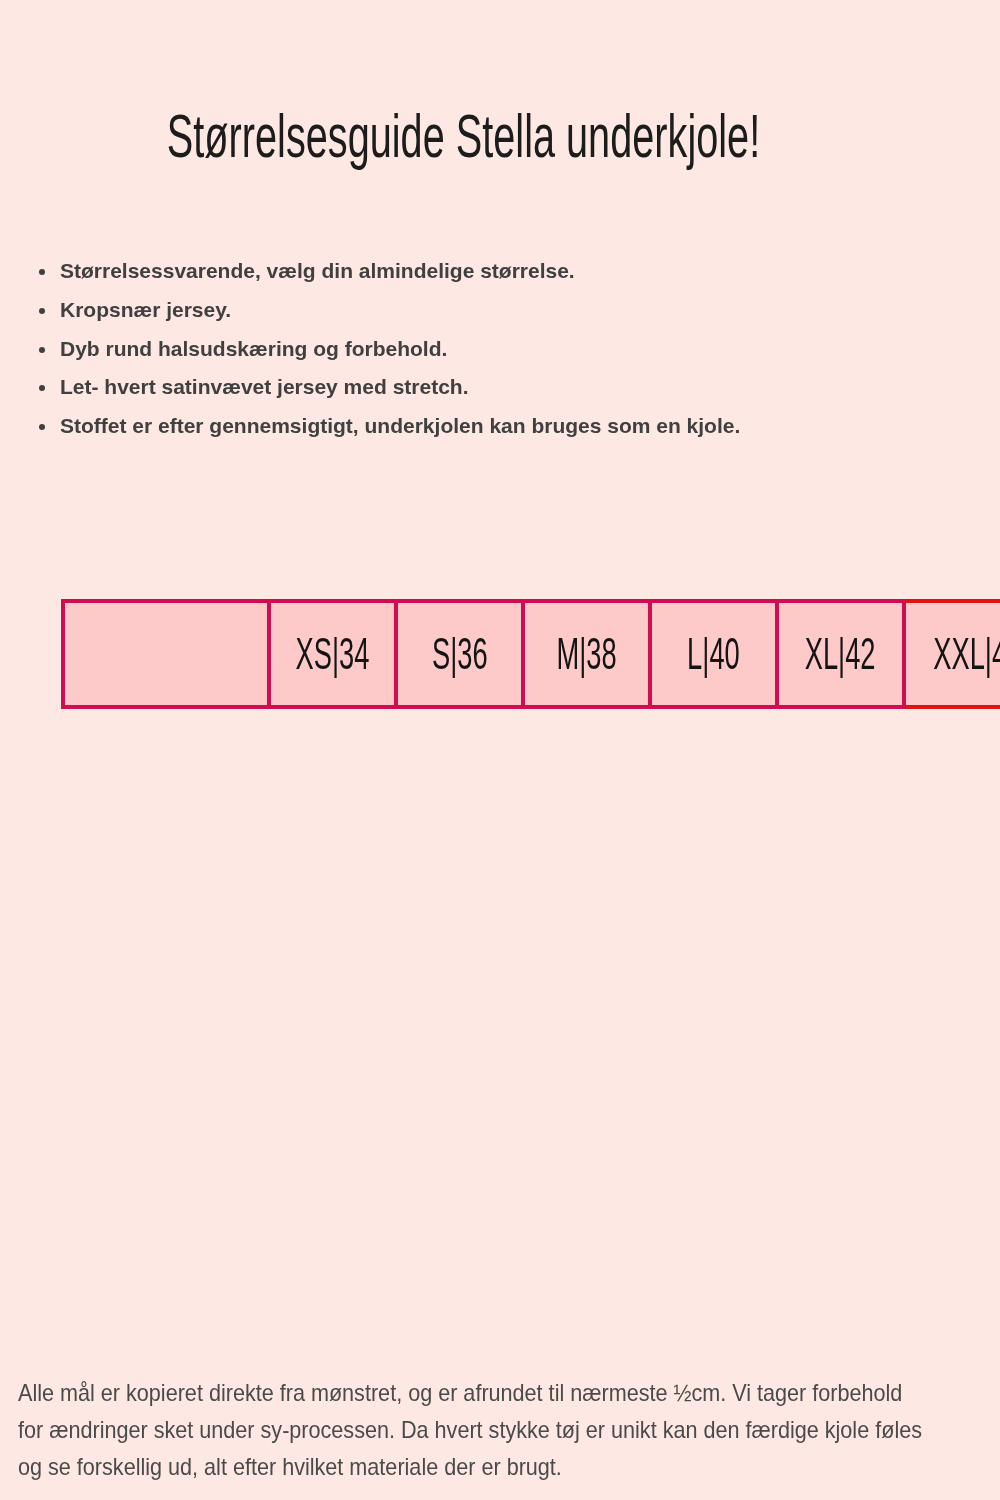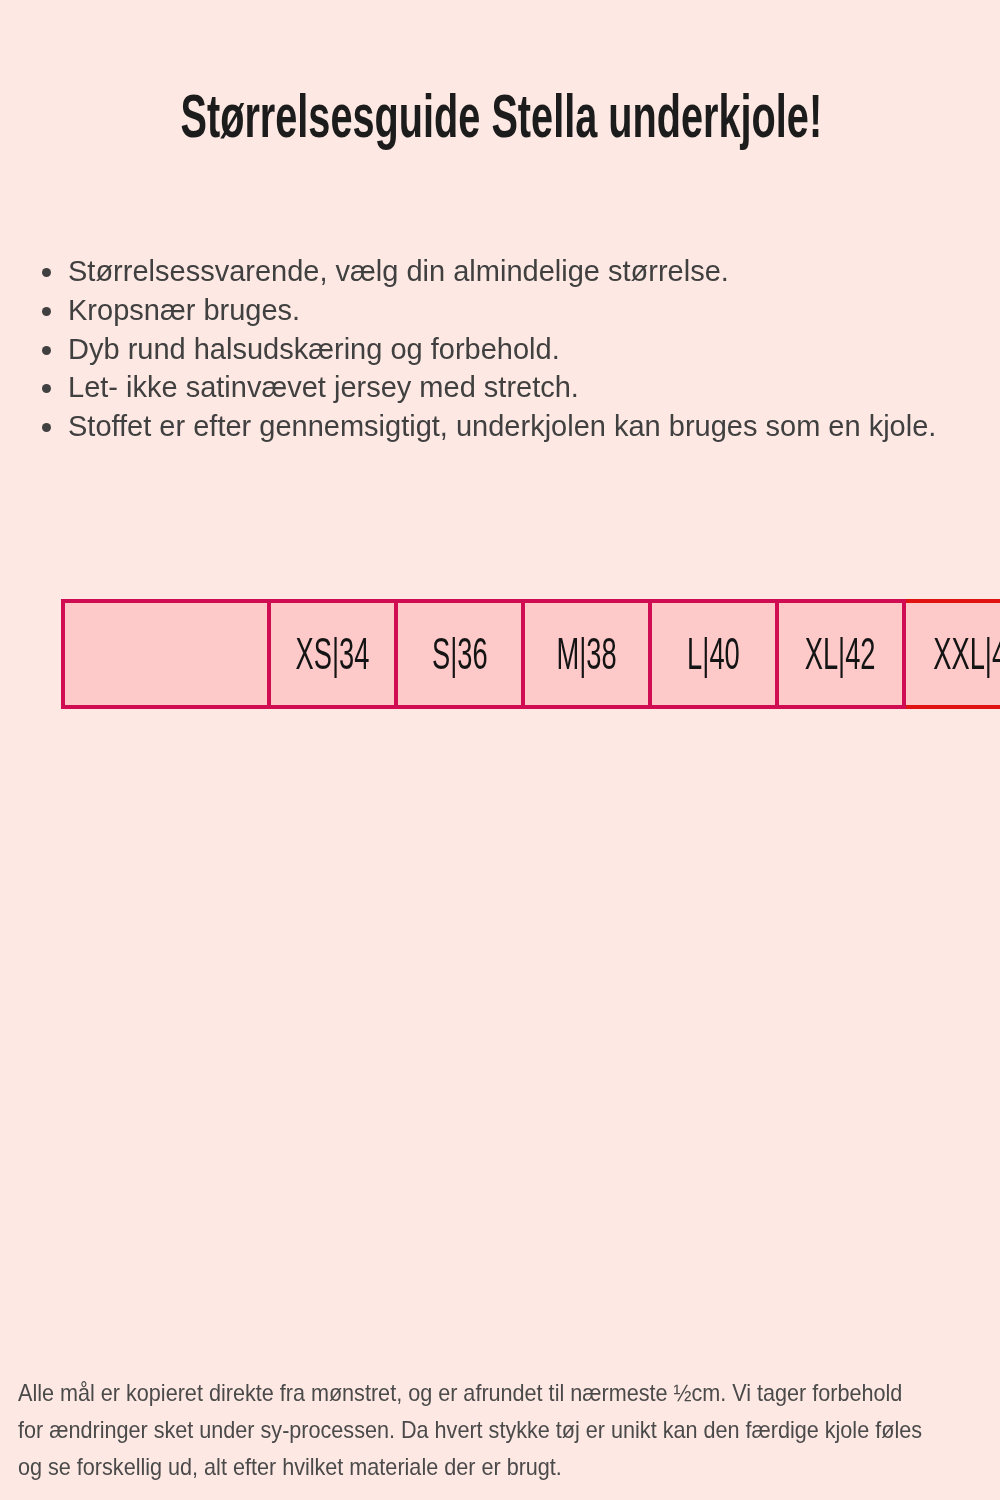--- a/index.html
+++ b/index.html
@@ -17,37 +17,37 @@
   .page{
     position:relative;
     width:1000px;height:1500px;
     background:var(--page-bg);
     overflow:hidden;
     font-family:"Liberation Sans", sans-serif;
   }
 
   
   .title{
-    position:absolute;top:80px;left:0;width:100%;
+    position:absolute;top:100px;left:0;width:100%;
     text-align:left;white-space:nowrap;
     color:var(--title-text);
-    font-size:62px;font-weight:700;line-height:72px;
+    font-size:62px;font-weight:400;line-height:72px;
   }
   .title .cond-title{
     display:inline-block;
     transform:scaleX(0.64);
     transform-origin:center center;
     letter-spacing:0px;
   }
 
   
   .bullets{
-    position:absolute;top:252px;left:40px;right:20px;
+    position:absolute;top:252px;left:32px;right:20px;
     color:var(--body-text);
-    font-size:29px;line-height:38.8px;
+    font-size:21px;line-height:38.8px;font-weight:bold;
   }
   .bullets ul{list-style:disc outside;padding-left:26px;}
   .bullets li{padding-left:2px;}
 
   
   .size-table-wrap{
     position:absolute;top:599px;left:16px;width:968px;
   }
   table.size-table{
     width:968px;
@@ -95,23 +95,23 @@
 </head>
 <body>
 
 <div class="page">
 
   <h1 class="title"><span class="cond-title">Størrelsesguide Stella underkjole!</span></h1>
 
   <div class="bullets">
     <ul>
       <li>Størrelsessvarende, vælg din almindelige størrelse.</li>
-      <li>Kropsnær bruges.</li>
+      <li>Kropsnær jersey.</li>
       <li>Dyb rund halsudskæring og forbehold.</li>
-      <li>Let- ikke satinvævet jersey med stretch.</li>
+      <li>Let- hvert satinvævet jersey med stretch.</li>
       <li>Stoffet er efter gennemsigtigt, underkjolen kan bruges som en kjole.</li>
     </ul>
   </div>
 
   <div class="size-table-wrap">
     <table class="size-table">
       <colgroup>
         <col style="width:206px">
         <col style="width:127px">
           <col style="width:127px">

